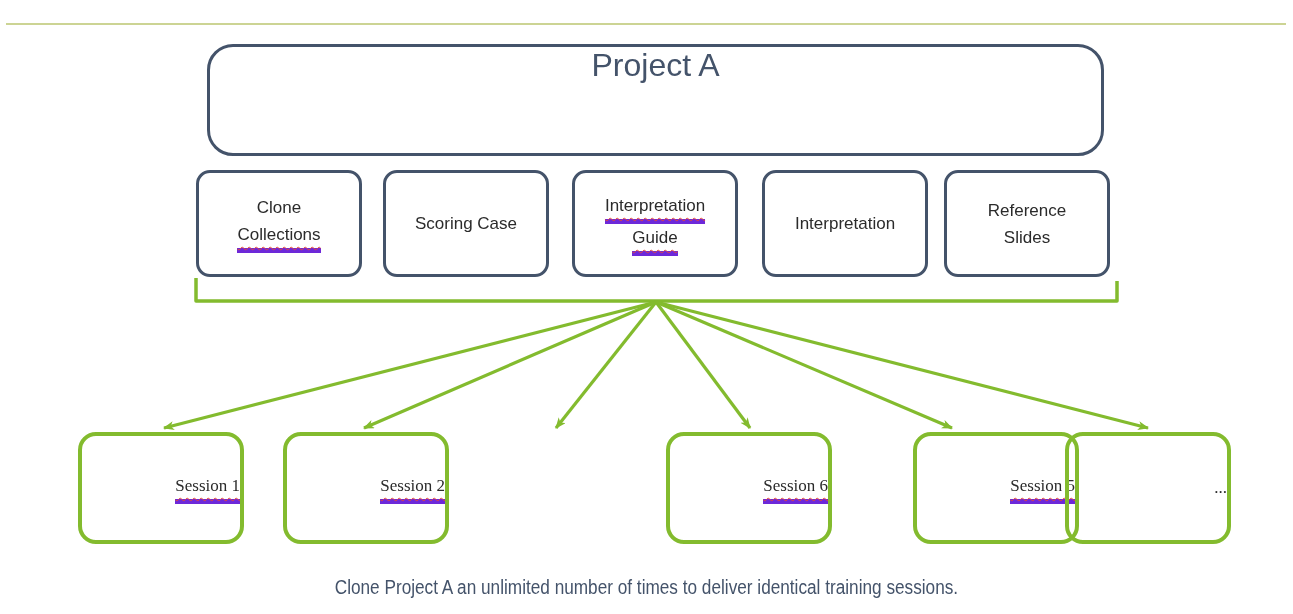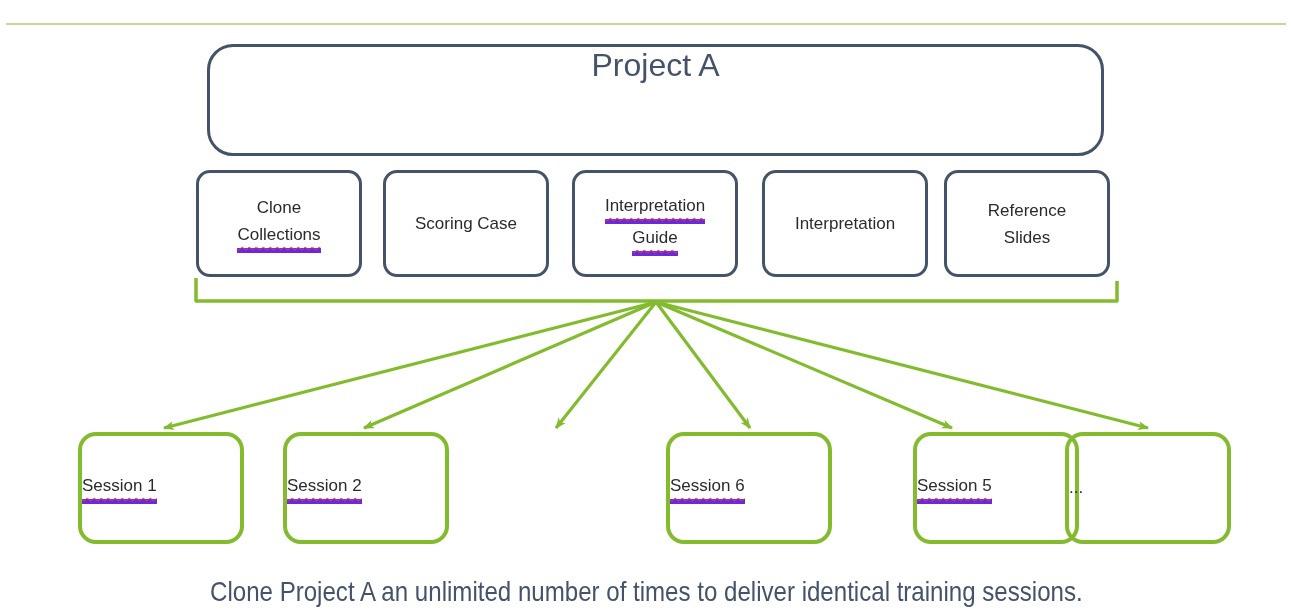--- a/index.html
+++ b/index.html
@@ -49,24 +49,25 @@
   }
   .sbox {
     position: absolute;
     top: 432px;
     width: 166px; height: 112px;
     border: 4px solid var(--green, #83bb2e);
     border-radius: 18px;
     box-sizing: border-box;
     display: flex;
     align-items: center;
-    justify-content: flex-start;
+    justify-content: flex-end;
     font-size: 17px;
     line-height: 26px;
     color: var(--text, #2b2b2b);
+    font-family: Liberation Serif, serif;
   }
   
   .mw {
     border-bottom: 5px solid #6d28d9;
     text-decoration: underline wavy var(--squiggle, #e0443c);
     text-decoration-thickness: 1px;
     text-underline-offset: 6px;
   }
   #connectors {
     position: absolute;
@@ -78,21 +79,21 @@
     fill: none;
   }
   #connectors marker path {
     fill: var(--green, #83bb2e);
     stroke: none;
   }
   .caption {
     position: absolute;
     left: 0; right: 0; top: 576px;
     text-align: center;
-    font-size: 28px;
+    font-size: 20px;
     color: var(--slate, #44536a);
   }
   .caption .inner {
     display: inline-block;
     transform: scaleX(0.86);
     transform-origin: center;
     white-space: nowrap;
   }
 </style>
 </head>

